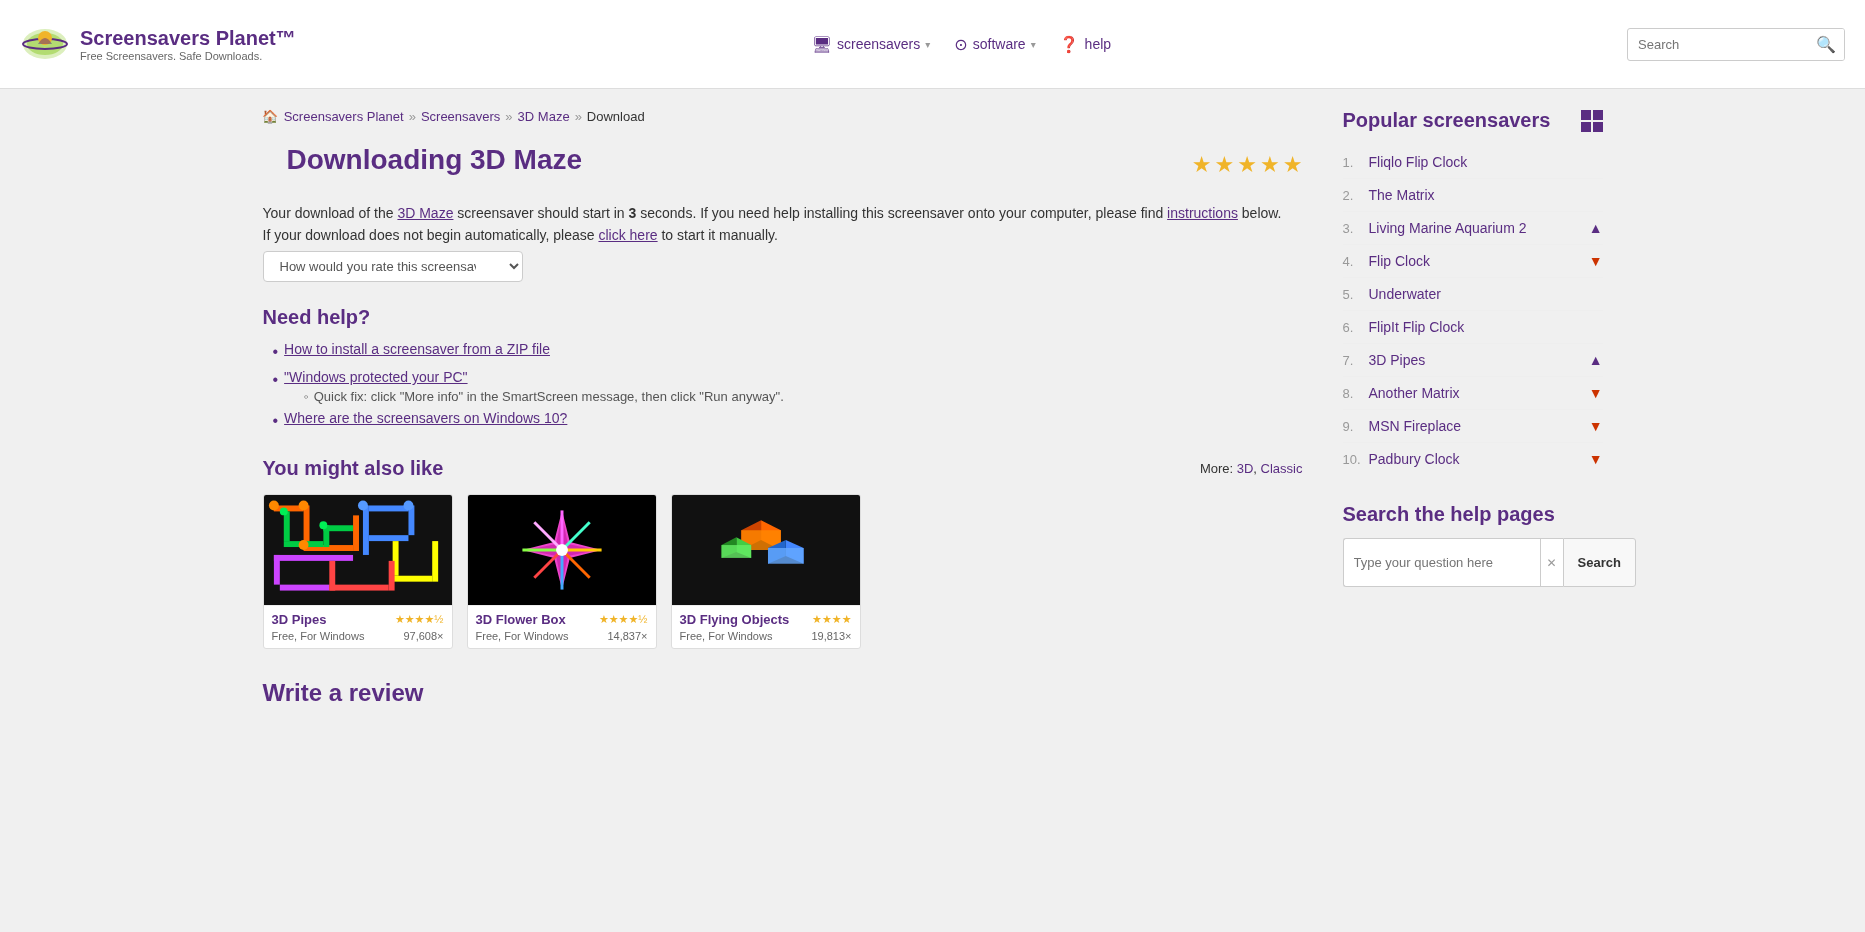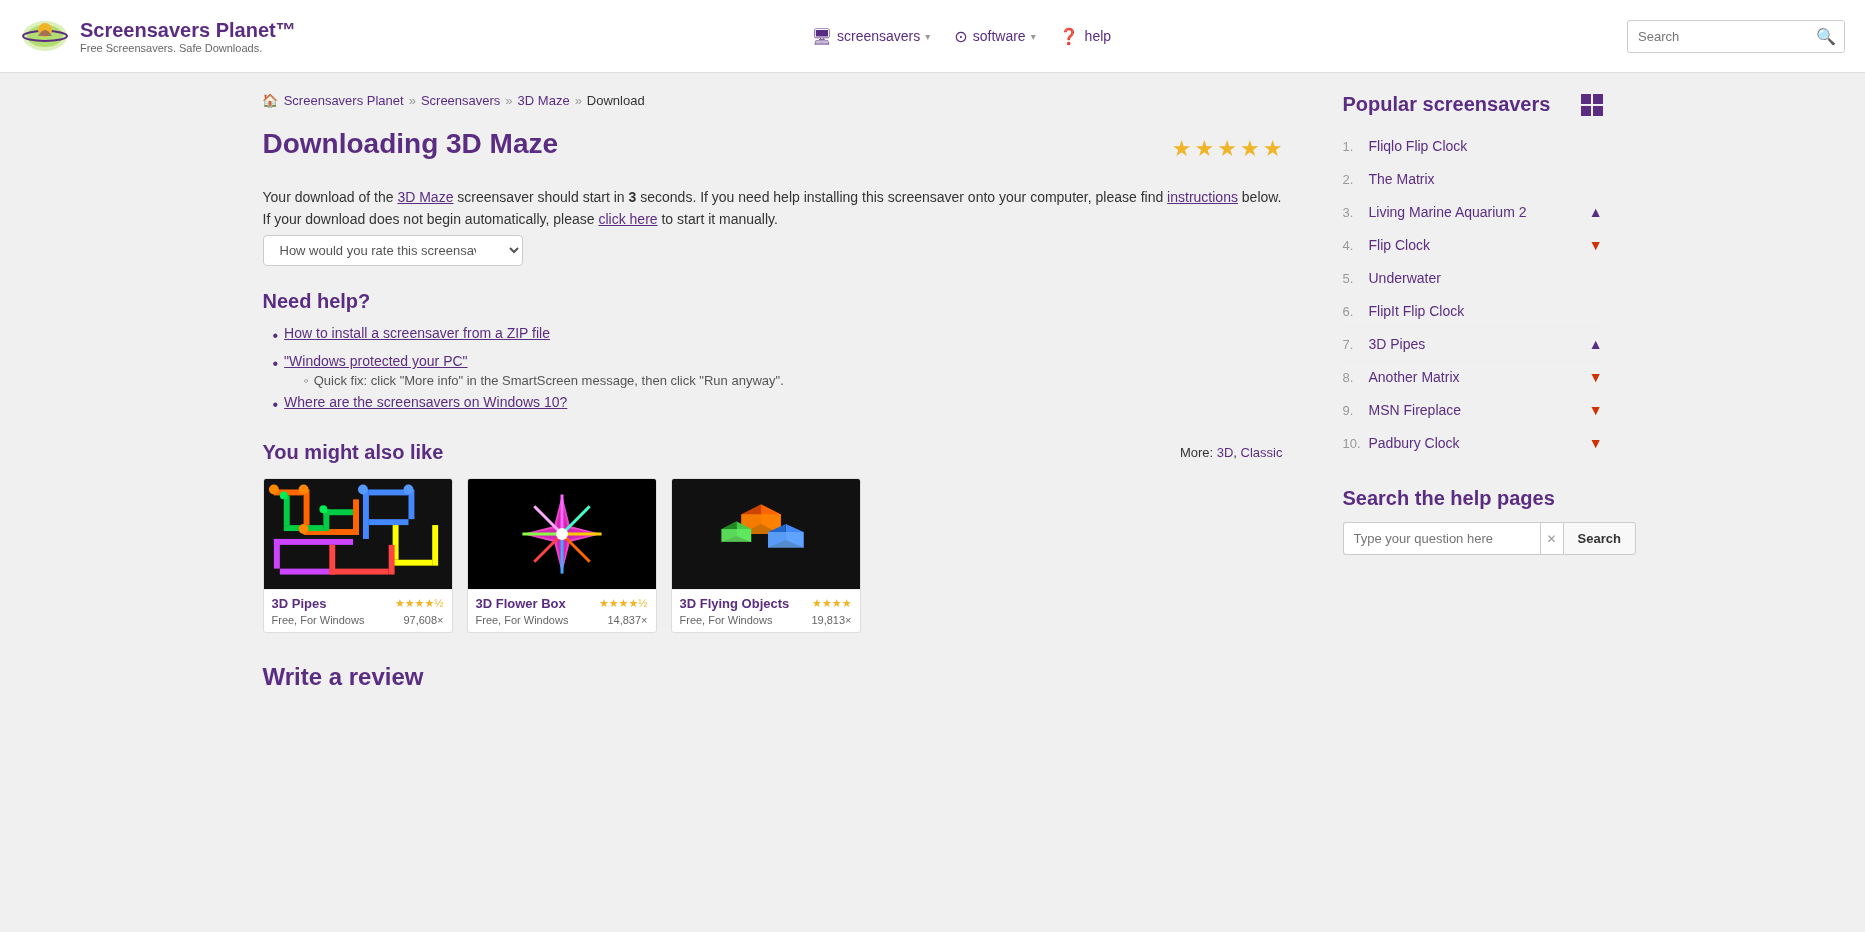--- a/index.html
+++ b/index.html
@@ -2,21 +2,21 @@
 <html><head>
   <meta charset="utf-8">
   <style>
     * { box-sizing: border-box; margin: 0; padding: 0; }
     body { font-family: Arial, sans-serif; font-size: 14px; background: #f0f0f0; color: #333; }
 
     
     #header {
       background: white;
       border-bottom: 1px solid #ddd;
-      padding: 16px 20px;
+      padding: 24px 20px;
       display: flex;
       align-items: center;
       justify-content: space-between;
     }
     #logo-area {
       display: flex;
       align-items: center;
       gap: 10px;
     }
     #logo-icon {
@@ -76,21 +76,21 @@
 
     
     #content-wrapper {
       max-width: 1400px;
       margin: 0 auto;
       padding: 20px 30px;
       display: flex;
       gap: 40px;
     }
     #main-content { flex: 1; }
-    #sidebar { width: 260px; flex-shrink: 0; margin-left: 20px; }
+    #sidebar { width: 260px; flex-shrink: 0; }
 
     
     #breadcrumb {
       font-size: 13px;
       color: #666;
       margin-bottom: 20px;
       display: flex;
       align-items: center;
       gap: 5px;
     }
@@ -328,21 +328,21 @@
       margin-bottom: 12px;
     }
     #help-search-area {
       display: flex;
       gap: 0;
     }
     #help-search-input {
       flex: 1;
       border: 1px solid #ccc;
       border-right: none;
-      padding: 8px 10px;
+      padding: 16px 10px;
       font-size: 13px;
       color: #999;
       outline: none;
       border-radius: 3px 0 0 3px;
     }
     #help-search-clear {
       border: 1px solid #ccc;
       border-right: none;
       background: white;
       padding: 8px 6px;
@@ -413,21 +413,21 @@
       <a href="#">Screensavers Planet</a>
       <span class="breadcrumb-sep">»</span>
       <a href="#">Screensavers</a>
       <span class="breadcrumb-sep">»</span>
       <a href="#">3D Maze</a>
       <span class="breadcrumb-sep">»</span>
       <span class="breadcrumb-current">Download</span>
     </div>
 
     
-    <div style="display:flex; justify-content:space-between; align-items:flex-start; margin-bottom:14px;">
+    <div style="display:flex; justify-content:space-between; align-items:flex-start; margin-bottom:14px;margin-left:24px;">
       <h1 id="page-title">Downloading 3D Maze</h1>
       <div id="star-rating">
         <span class="star">★</span>
         <span class="star">★</span>
         <span class="star">★</span>
         <span class="star">★</span>
         <span class="star-half">★</span>
       </div>
     </div>
 

